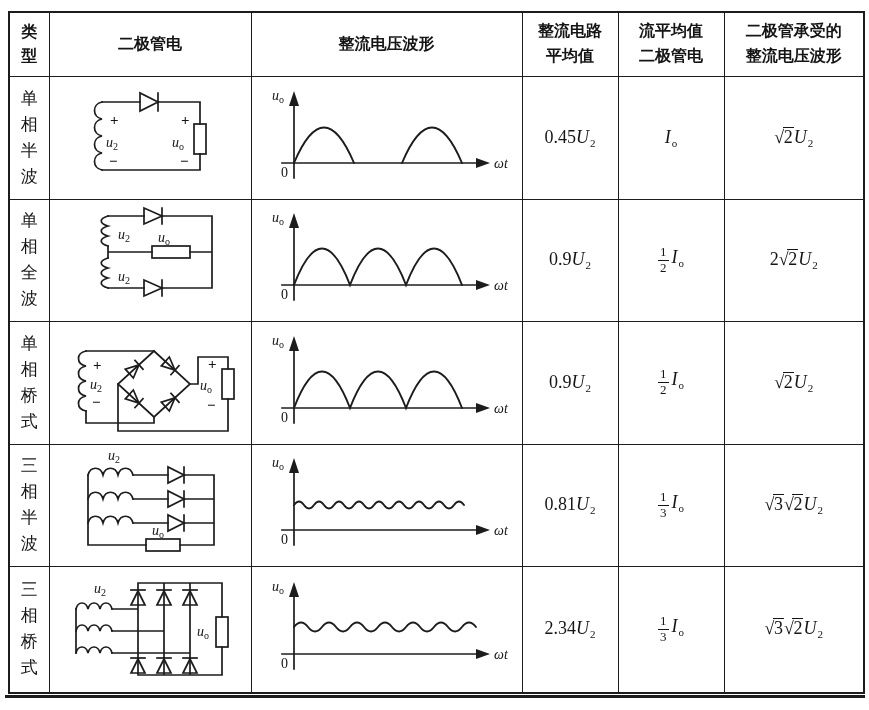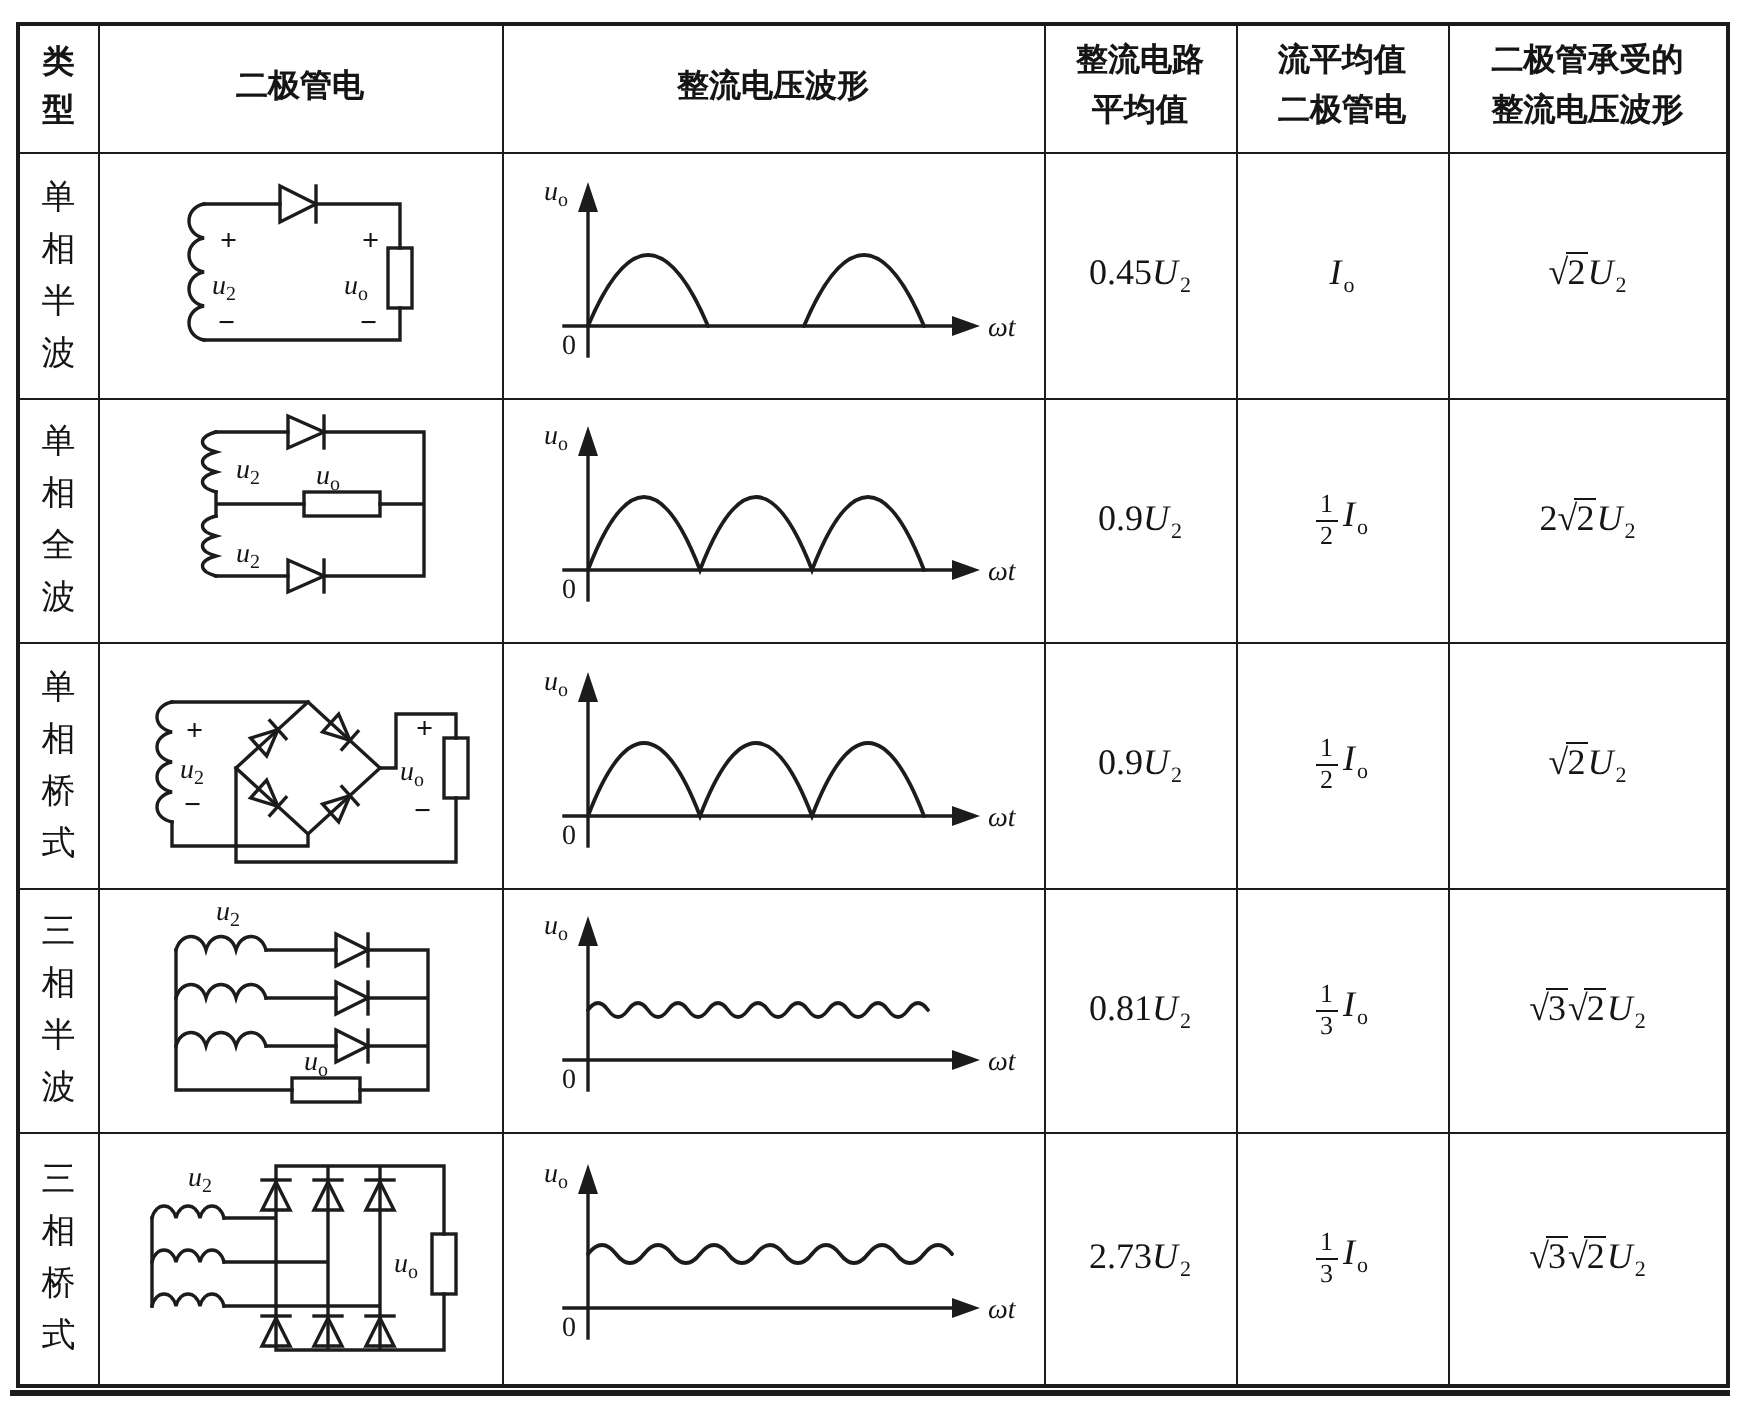--- a/index.html
+++ b/index.html
@@ -316,21 +316,21 @@
         <path class="wire" d="M28,85 H224"></path>
         <polygon class="ah" points="222,80 222,90 236,85"></polygon>
         <path class="wire" d="M40,100 V20"></path>
         <polygon class="ah" points="35,28 45,28 40,13"></polygon>
         <path class="curve" d="M40,58 q7,-9 14,0 t14,0 t14,0 t14,0 t14,0 t14,0 t14,0 t14,0 t14,0 t14,0 t14,0 t14,0 t14,0"></path>
         <text class="svgtext" x="18" y="22"><tspan>u</tspan><tspan class="svgsub" dy="3">o</tspan></text>
         <text class="svgzero" x="27" y="99">0</text>
         <text class="svgtext" x="240" y="90">ωt</text>
       </svg>
     </td>
-    <td><span class="formula"><span class="mnum">2.73</span><span class="mvar">U</span><span class="msub">2</span></span></td>
+    <td><span class="formula"><span class="mnum">2.34</span><span class="mvar">U</span><span class="msub">2</span></span></td>
     <td><span class="formula"><span class="frac"><span class="fnum">1</span><span class="fden">3</span></span><span class="mvar">I</span><span class="msub">o</span></span></td>
     <td><span class="formula"><span class="sqrt"><span class="rad">√</span><span class="rdc">3</span></span><span class="sqrt"><span class="rad">√</span><span class="rdc">2</span></span><span class="mvar">U</span><span class="msub">2</span></span></td>
   </tr>
 </tbody>
     </table>
 </div>
 
 <div class="bottom-rule"></div>
 
 </body></html>

